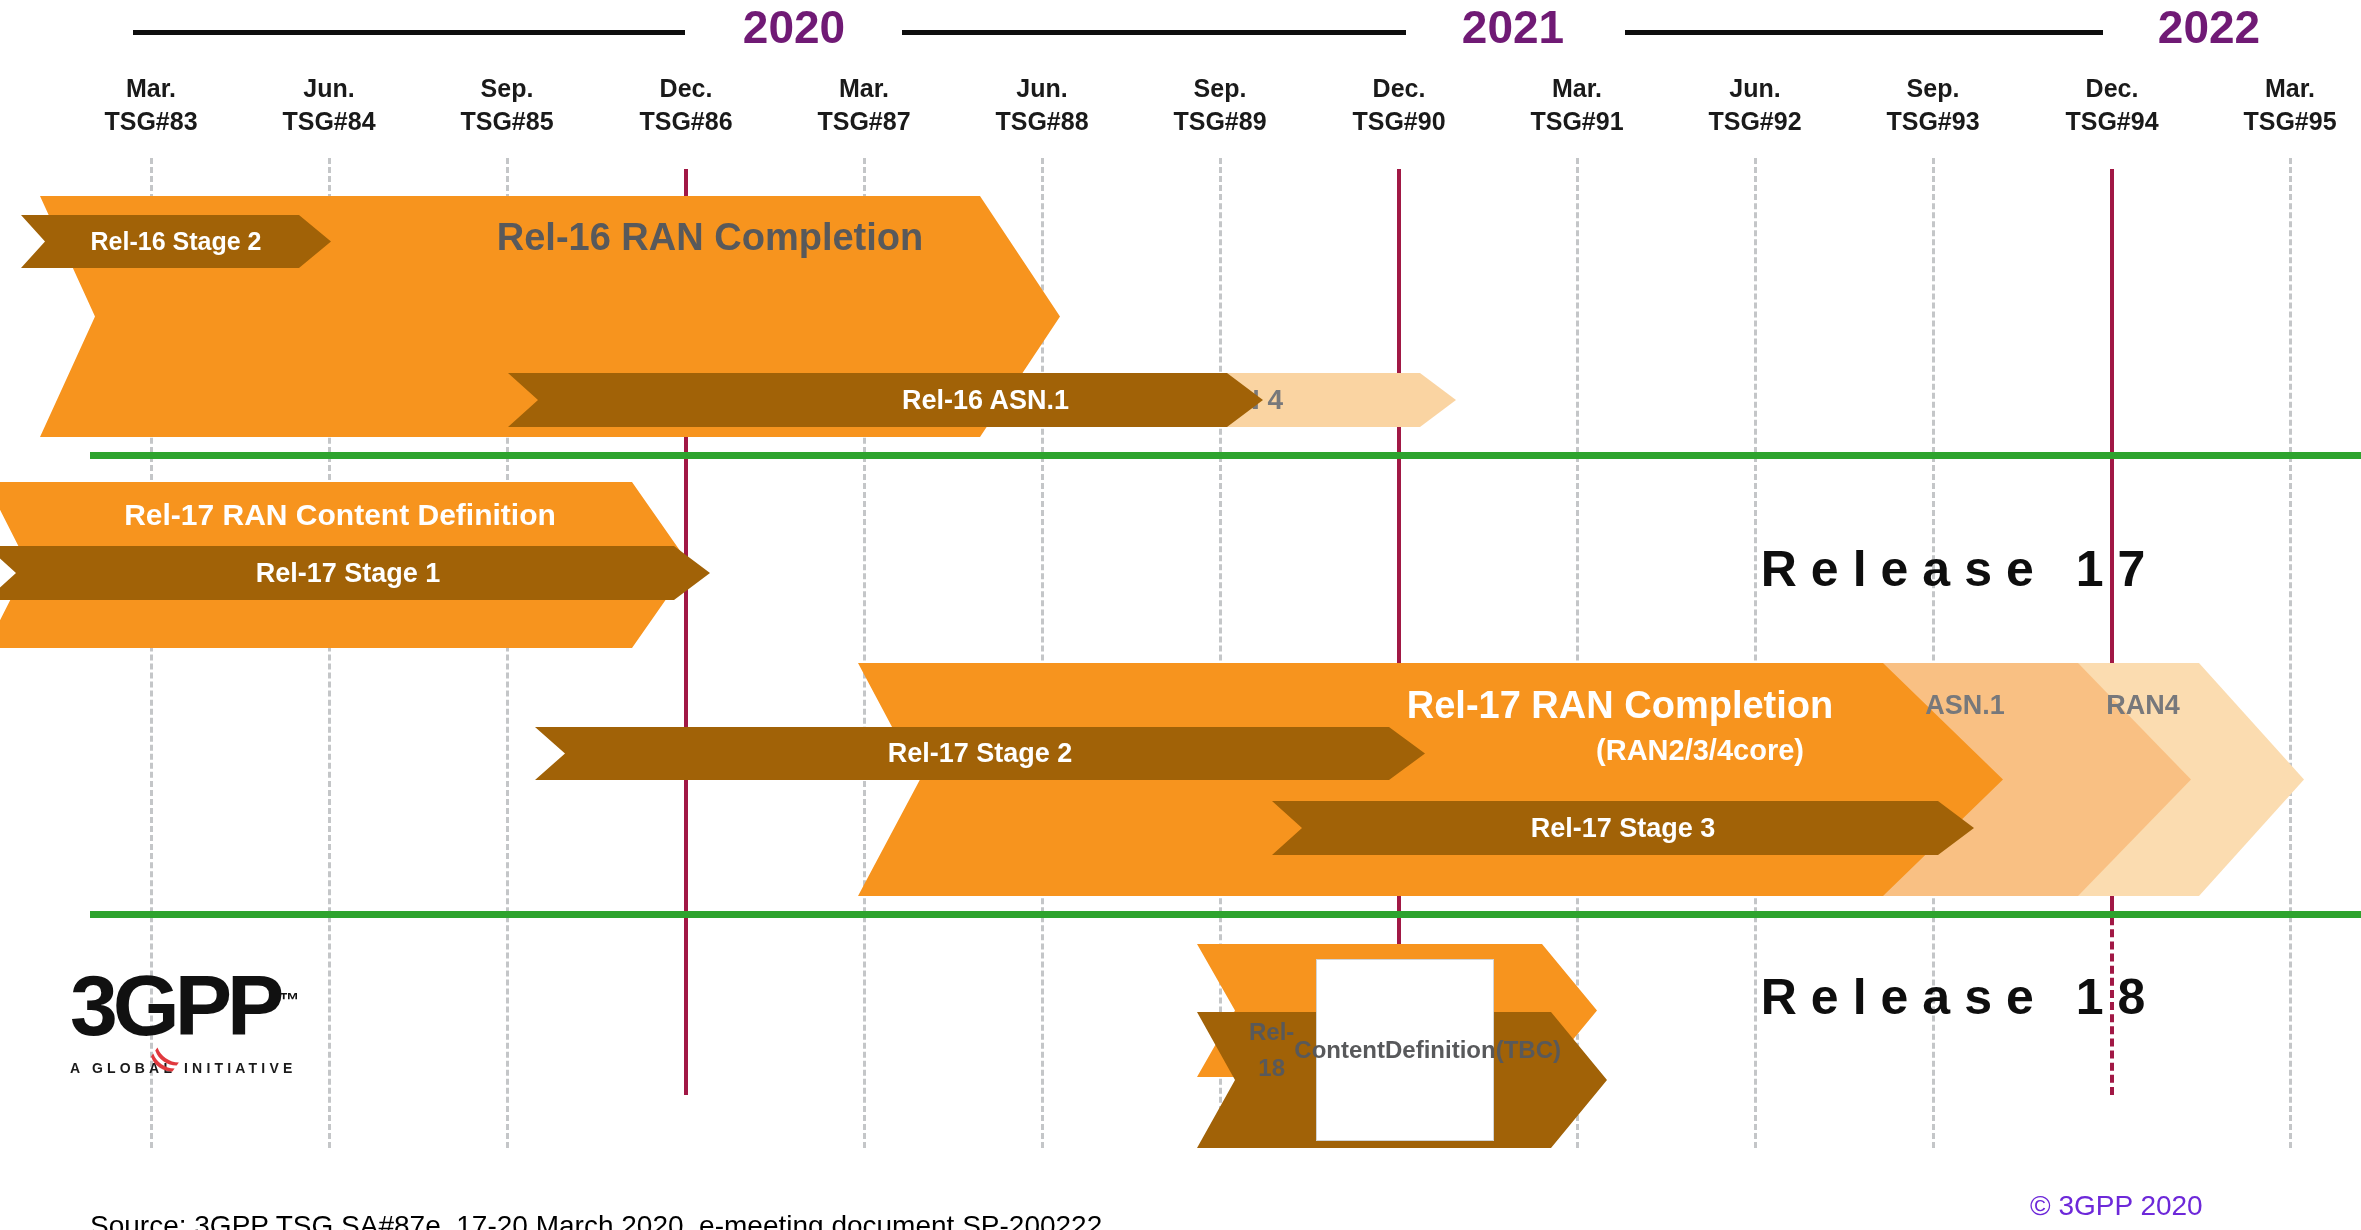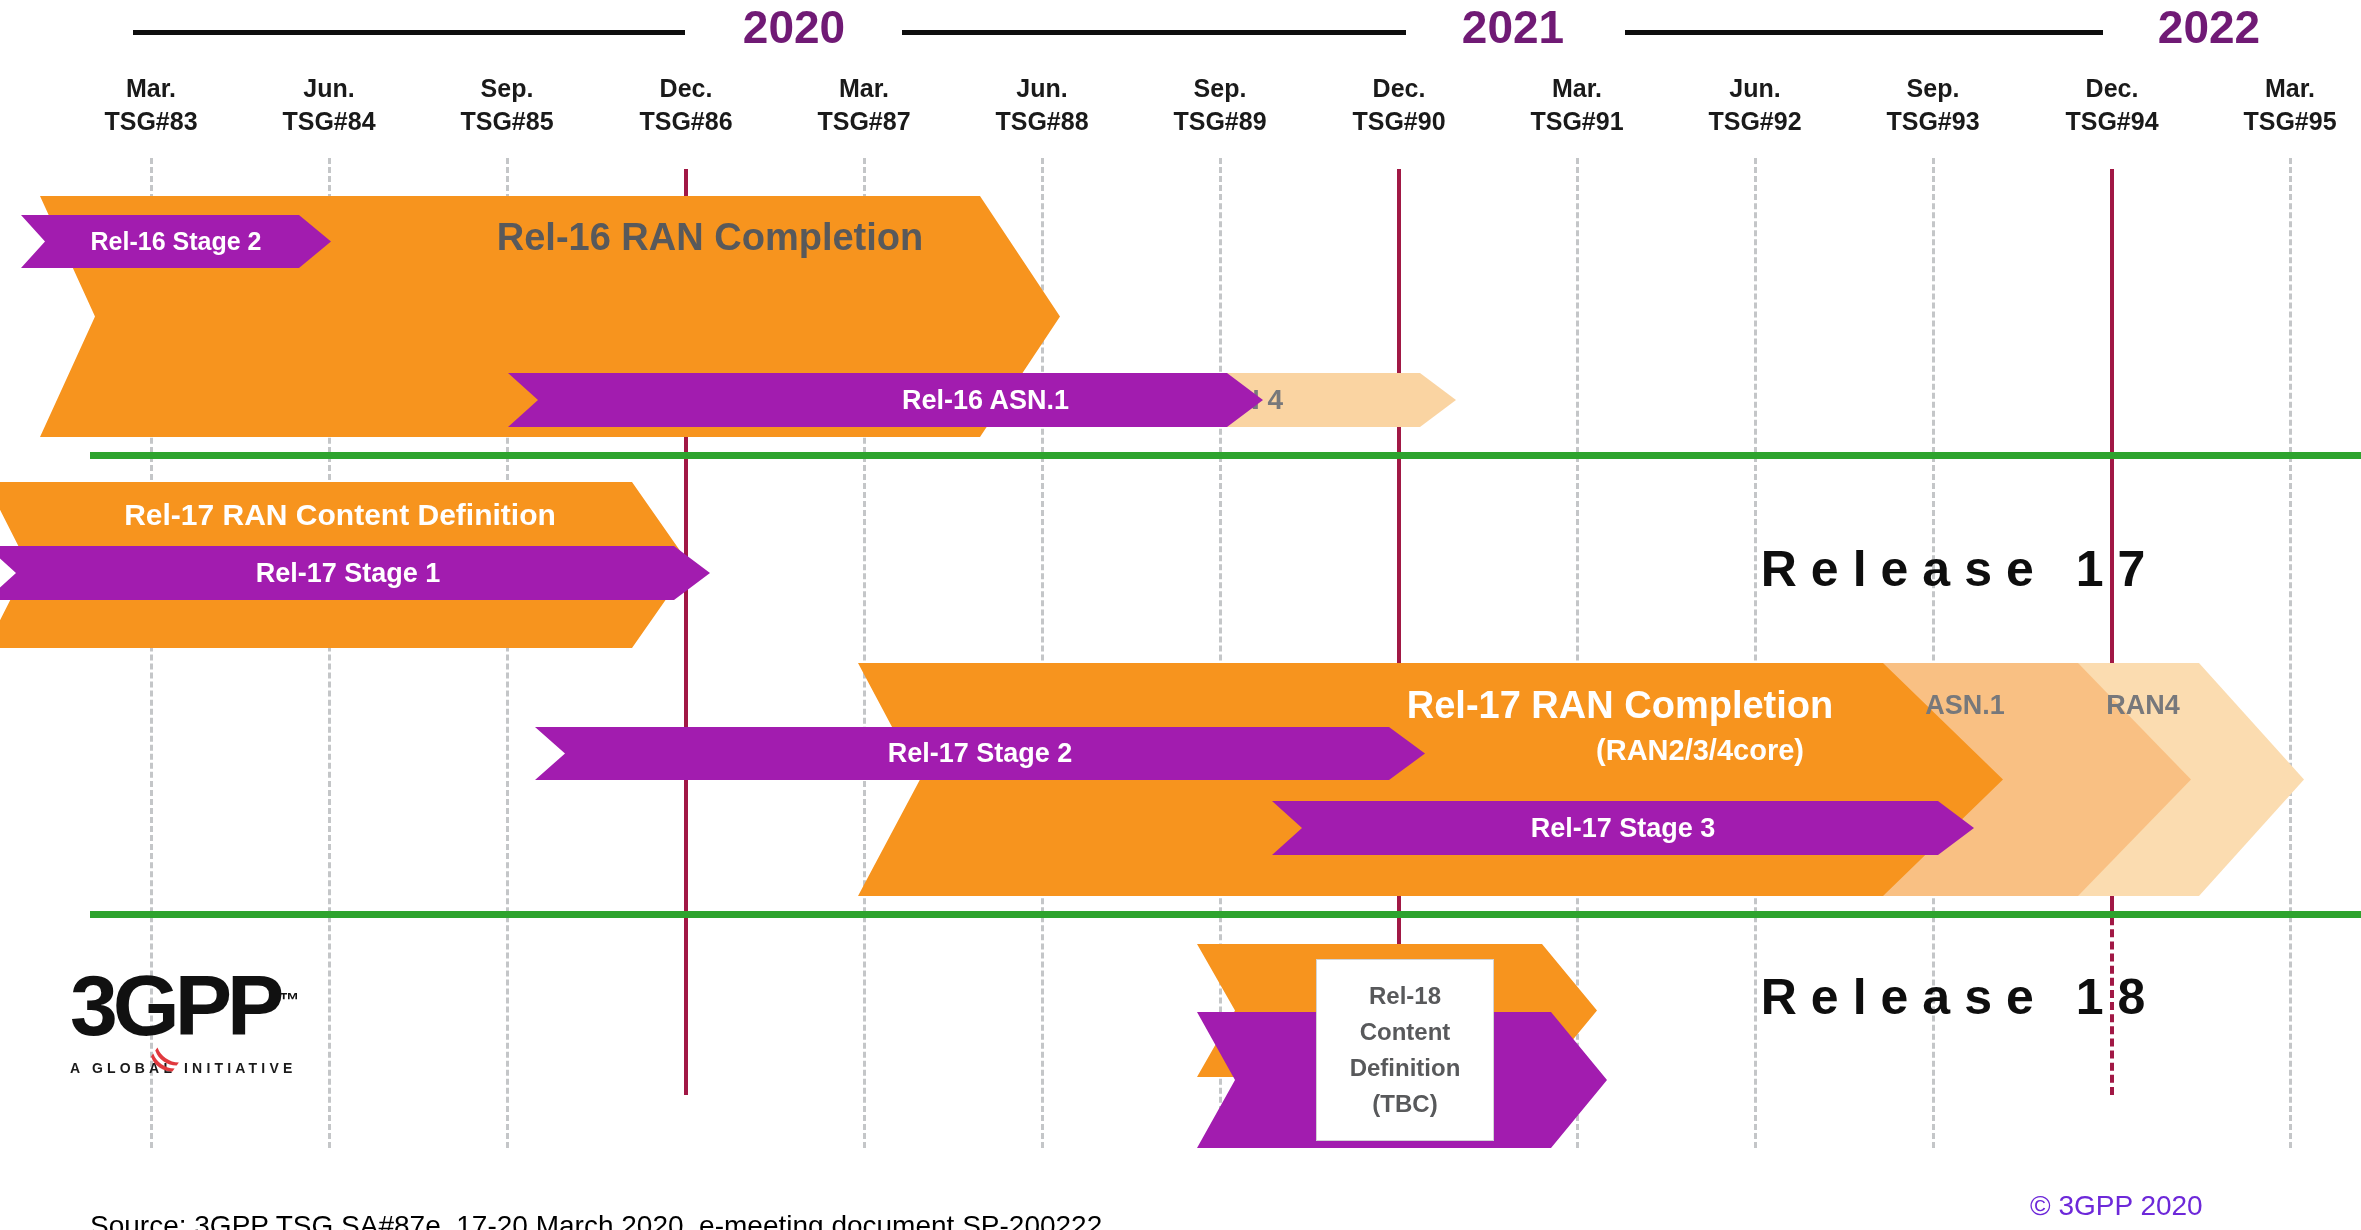--- a/index.html
+++ b/index.html
@@ -24,21 +24,21 @@
 
   
   .green { position:absolute; left:90px; right:0; height:7px; background:#2ea32e; z-index:1; }
 
   
   .arrow { position:absolute; display:flex; align-items:center; justify-content:center;
            clip-path: polygon(0 0, calc(100% - var(--tip,40px)) 0, 100% 50%,
                               calc(100% - var(--tip,40px)) 100%, 0 100%, var(--notch,0px) 50%);
            font-weight:700; white-space:nowrap; }
   .orange  { background:#f7941e; }
-  .blue    { background:#a21caf; color:#ffffff; }
+  .blue    { background:#a16207; color:#ffffff; }
   .pale    { background:#fad4a2; }
   .mid-o   { background:#f9c083; }
   .palest  { background:#fbdcb0; }
 
   .lbl { position:absolute; text-align:center; font-weight:700; white-space:nowrap; }
 
   .rel-label { position:absolute; width:760px; text-align:center; font-size:50px;
                font-weight:800; letter-spacing:14px; color:#0e0e0e; white-space:nowrap; }
 
   
@@ -50,21 +50,21 @@
   .logo-tag { margin-top:12px; font-size:14px; font-weight:700; letter-spacing:4.2px; color:#1a1a1a; }
 
   
   .src { position:absolute; left:90px; top:1210px; font-size:28px; color:#000; }
   .copy { position:absolute; left:2030px; top:1190px; width:300px; text-align:left;
           font-size:28px; color:#6d28d9; }
 
   
   .r18box { position:absolute; left:1316px; top:959px; width:176px; height:180px;
             background:#ffffff; border:1px solid #d2d4d5; z-index:4;
-            display:flex; flex-direction:column; align-items:center; justify-content:center;
+            display:flex; flex-direction:row; align-items:center; justify-content:center;
             font-size:24px; font-weight:700; color:#58595b; line-height:1.5; text-align:center; }
 </style>
 </head>
 <body>
 
 <div class="canvas">
 
   <div class="yline" style="left:133px; width:552px;"></div>
   <div class="year" style="left:684px;">2020</div>
   <div class="yline" style="left:902px; width:504px;"></div>

